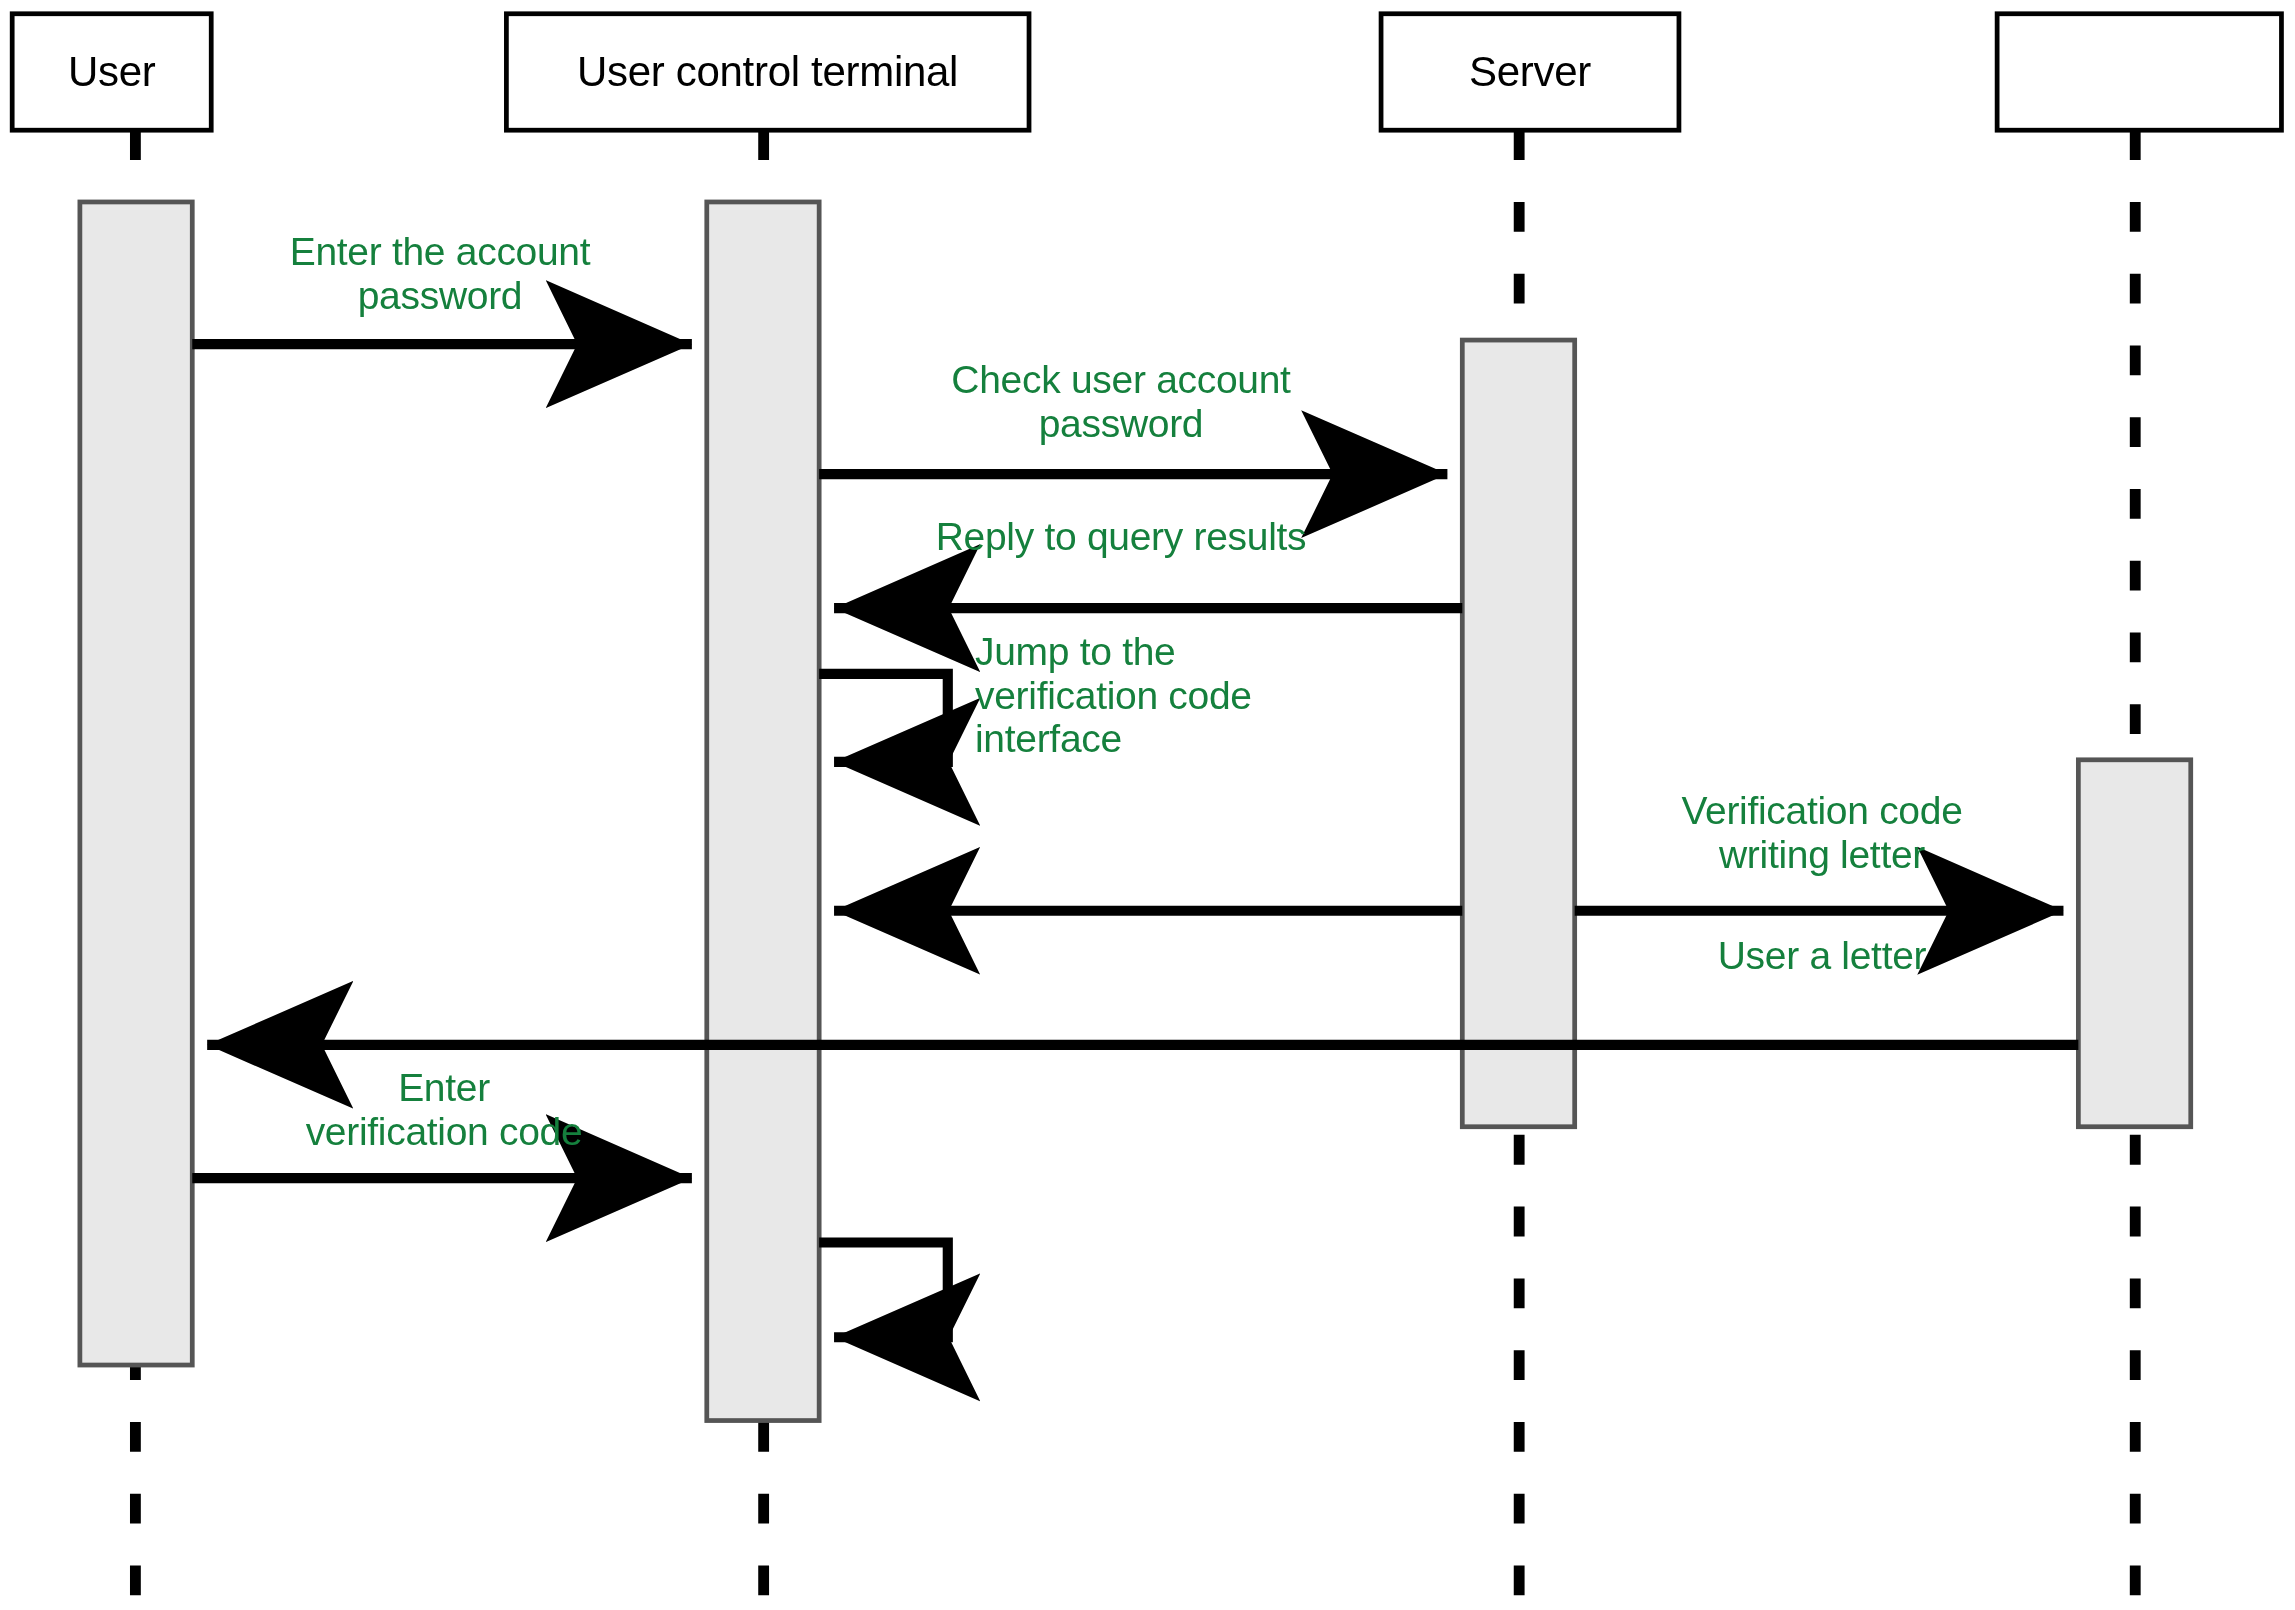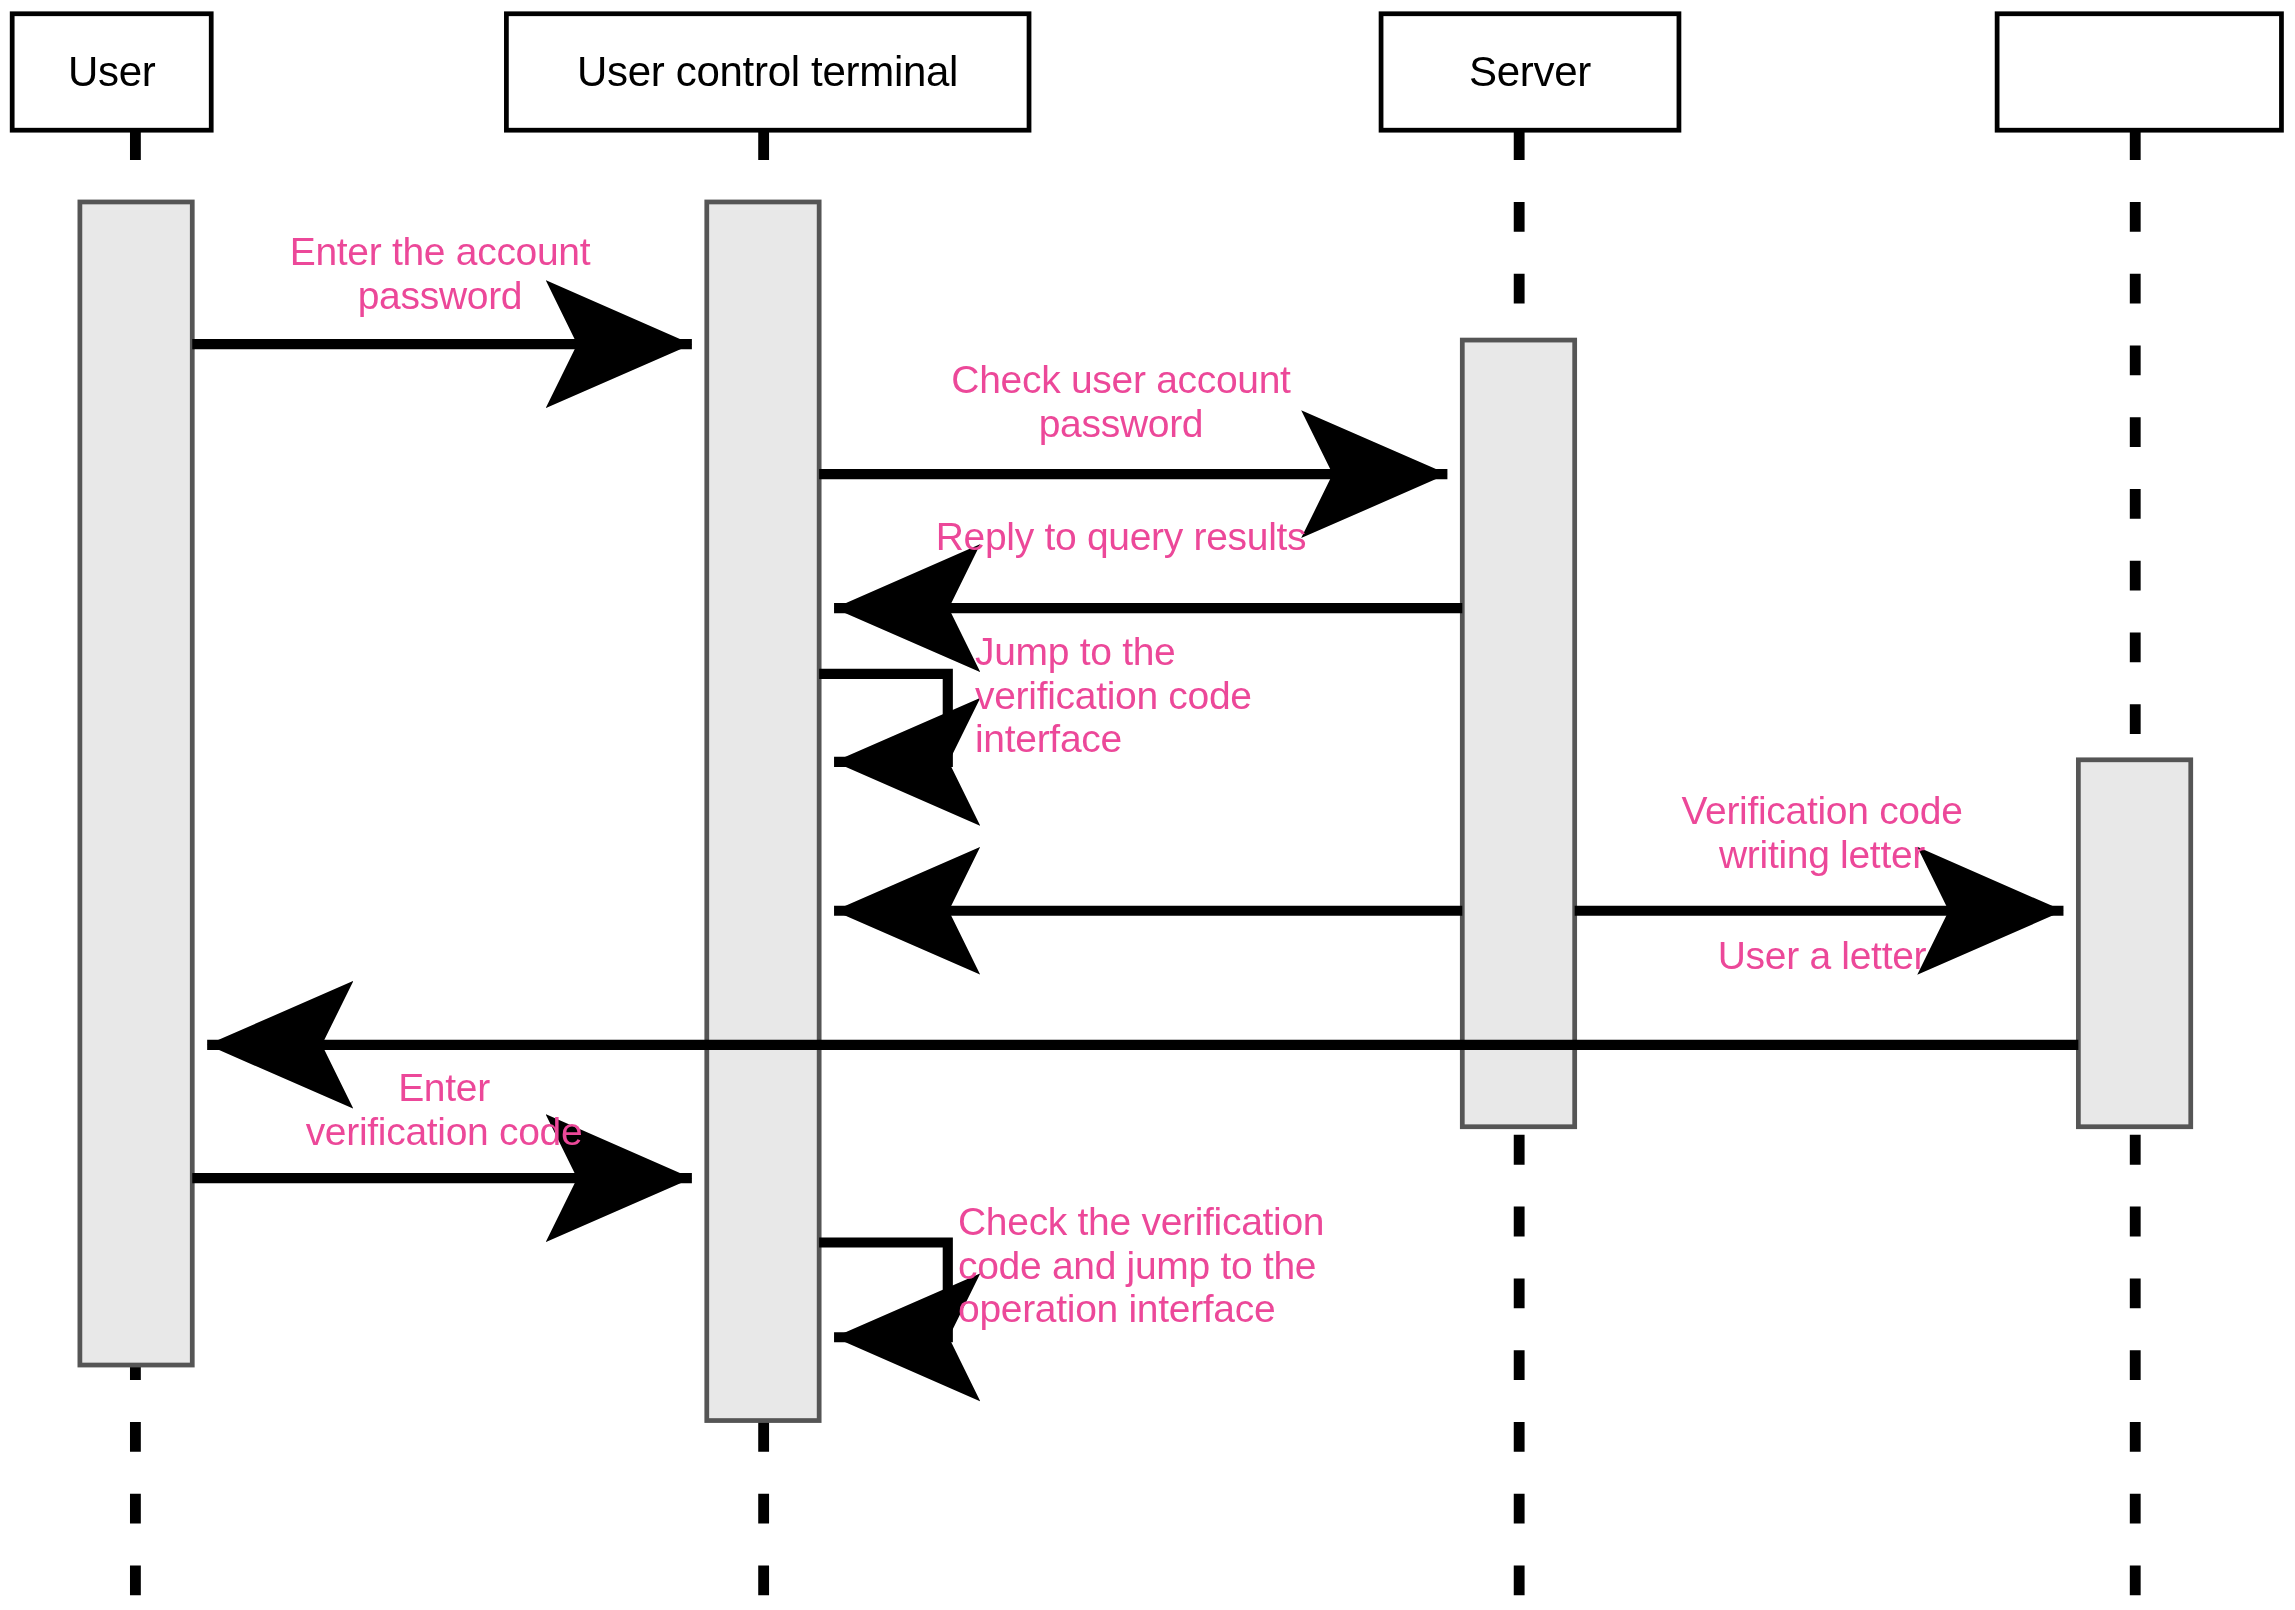--- a/index.html
+++ b/index.html
@@ -29,21 +29,21 @@
     justify-content: center;
     font-size: 42px;
     color: #000000;
     white-space: nowrap;
     letter-spacing: -0.3px;
   }
   .msg-label {
     position: absolute;
     font-size: 39px;
     line-height: 1.12;
-    color: #ec4899;
+    color: #15803d;
     text-align: center;
     white-space: pre-line;
     letter-spacing: -0.3px;
   }
   .msg-label.left {
     text-align: left;
   }
 </style>
 </head>
 <body>
@@ -124,18 +124,15 @@
 
   <div class="msg-label" style="left:1578px; top:789px; width:488px;">Verification code
 writing letter</div>
 
 
   <div class="msg-label" style="left:1578px; top:934px; width:488px;">User a letter</div>
 
   <div class="msg-label" style="left:207px; top:1066px; width:474px;">Enter
 verification code</div>
 
-  <div class="msg-label left" style="left:958px; top:1200px; width:609px;">Check the verification
-code and jump to the
-operation interface</div>
 
 </div>
 
 
 </body></html>

